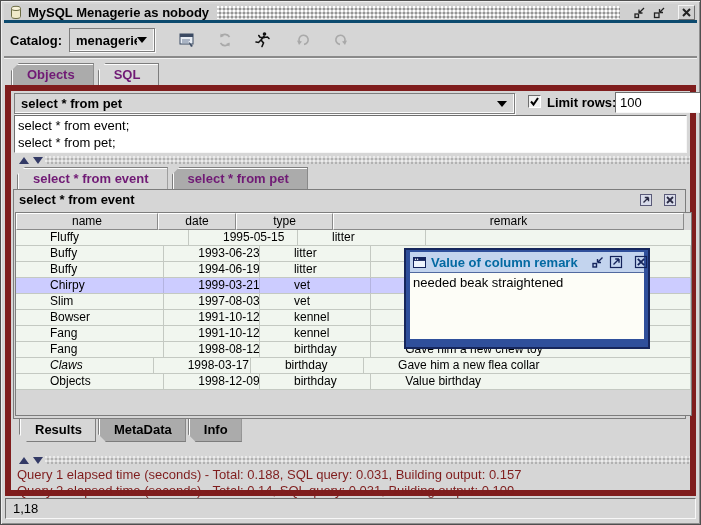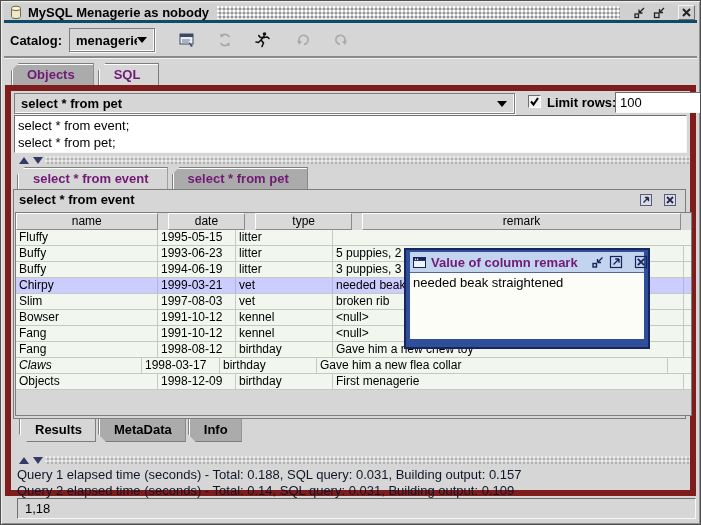--- a/index.html
+++ b/index.html
@@ -54,35 +54,35 @@
   .tri { width:0; height:0; margin:0 2px; }
   .tri.up { border-left:5px solid transparent; border-right:5px solid transparent; border-bottom:7px solid #333a66; }
   .tri.down { border-left:5px solid transparent; border-right:5px solid transparent; border-top:7px solid #333a66; }
   .results-panel { position:absolute; left:2px; right:4px; top:98px; height:230px; border:1px solid #7d7d7d; background:#d6d6d6; }
   .rp-title { position:absolute; left:5px; top:2px; font-size:13px; font-weight:bold; }
   .rp-btn { position:absolute; top:2px; width:16px; height:16px; }
   
   .scrollpane { position:absolute; left:1px; top:22px; width:677px; height:204px; border:1px solid #7d7d7d; background:#d6d6d6; overflow:hidden; }
   .thead { display:flex; height:17px; background:#d9d9d9; }
   .th { font-size:12px; text-align:center; line-height:15px; background:#d9d9d9;
-        border:1px solid; border-color:#ffffff #8a8a8a #8a8a8a #ffffff; margin-right:10px; }
+        border:1px solid; border-color:#ffffff #8a8a8a #8a8a8a #ffffff; margin-right:0; }
   .tbody { background:#f1f6ef; }
   .tr { display:flex; height:16px; background:#f1f6ef; border-bottom:1px solid #c4c9c2; }
   .tr.selected { background:#ccccff; }
   .tr.selected .td { border-right-color:#b4b4e0; }
-  .td { font-size:12px; line-height:15px; padding-left:3px; white-space:nowrap; overflow:hidden; border-right:1px solid #c4c9c2; }
-  
-  .messages { position:absolute; left:2px; right:2px; top:375px; height:34px; font-size:13px; line-height:16px; padding:1px 0 0 4px; color:#0f172a; }
-  .statusbar { position:absolute; left:16px; right:4px; top:497px; height:21px; background:#d6d6d6;
+  .td { font-size:12px; line-height:15px; padding-left:3px; white-space:nowrap; overflow:hidden; border-right:1px solid #c4c9c2;margin-left:31px; }
+  
+  .messages { position:absolute; left:2px; right:2px; top:375px; height:34px; font-size:13px; line-height:16px; padding:1px 0 0 4px; color:#7f1d1d; }
+  .statusbar { position:absolute; left:4px; right:4px; top:497px; height:21px; background:#d6d6d6;
                border:1px solid; border-color:#6f6f6f #f7f7f7 #f7f7f7 #6f6f6f; font-size:13px; padding:2px 0 0 7px; }
   
   .dialog { position:absolute; left:403px; top:247px; width:246px; height:101px; z-index:20;
             background:#2f4f9b; border:2px solid #16265c; padding:2px 4px 6px 4px; }
   .dlg-titlebar { height:20px; background:#c3d4ee; display:flex; align-items:center; padding:0 2px; }
-  .dlg-title { font-size:13px; font-weight:bold; color:#701a75; white-space:nowrap; padding:0 6px 0 4px; }
+  .dlg-title { font-size:13px; font-weight:bold; color:#0369a1; white-space:nowrap; padding:0 6px 0 4px; }
   .dlg-tex { flex:1; height:12px; margin-right:4px; }
   .dlg-btn { width:16px; height:16px; margin-left:2px; }
   .dlg-body { background:#fdfdf7; border-top:1px solid #51699f; height:67px; font-size:13px; padding:2px 3px; color:#000; }
   svg { display:block; }
 </style>
 </head>
 <body>
 
 <div class="win">
 
@@ -205,21 +205,21 @@
           <rect x="2.5" y="2.5" width="11" height="11" fill="#d9dcea" stroke="#5a5a78"></rect>
           <path d="M5 5 L11 11 M11 5 L5 11" stroke="#2a2a44" stroke-width="1.8"></path>
         </svg>
       </span>
 
       <div class="scrollpane">
         <div class="thead" id="thead">
             <div class="th" style="width: 142px;">name</div>
             <div class="th" style="width: 78px;">date</div>
             <div class="th" style="width: 97px;">type</div>
-            <div class="th" style="width: 320px;">remark</div>
+            <div class="th" style="width: 351px;">remark</div>
           </div>
         <div class="tbody" id="tbody">
             <div class="tr">
               <div class="td" style="width: 142px;">Fluffy</div>
               <div class="td" style="width: 78px;">1995-05-15</div>
               <div class="td" style="width: 97px;">litter</div>
             </div>
             <div class="tr">
               <div class="td" style="width: 142px;">Buffy</div>
               <div class="td" style="width: 78px;">1993-06-23</div>
@@ -265,21 +265,21 @@
             <div class="tr">
               <div class="td" style="width: 126px; font-style: italic;">Claws</div>
               <div class="td" style="width: 78px;">1998-03-17</div>
               <div class="td" style="width: 97px;">birthday</div>
               <div class="td" style="width: 351px;">Gave him a new flea collar</div>
             </div>
             <div class="tr">
               <div class="td" style="width: 142px;">Objects</div>
               <div class="td" style="width: 78px;">1998-12-09</div>
               <div class="td" style="width: 97px;">birthday</div>
-              <div class="td" style="width: 351px;">First menagerie</div>
+              <div class="td" style="width: 351px;">Value birthday</div>
             </div>
           </div>
       </div>
     </div>
 
     <div style="position:absolute; left:8px; top:328px; display:flex; z-index:2">
       <span class="btab active">Results</span>
       <span class="btab">MetaData</span>
       <span class="btab">Info</span>
     </div>

